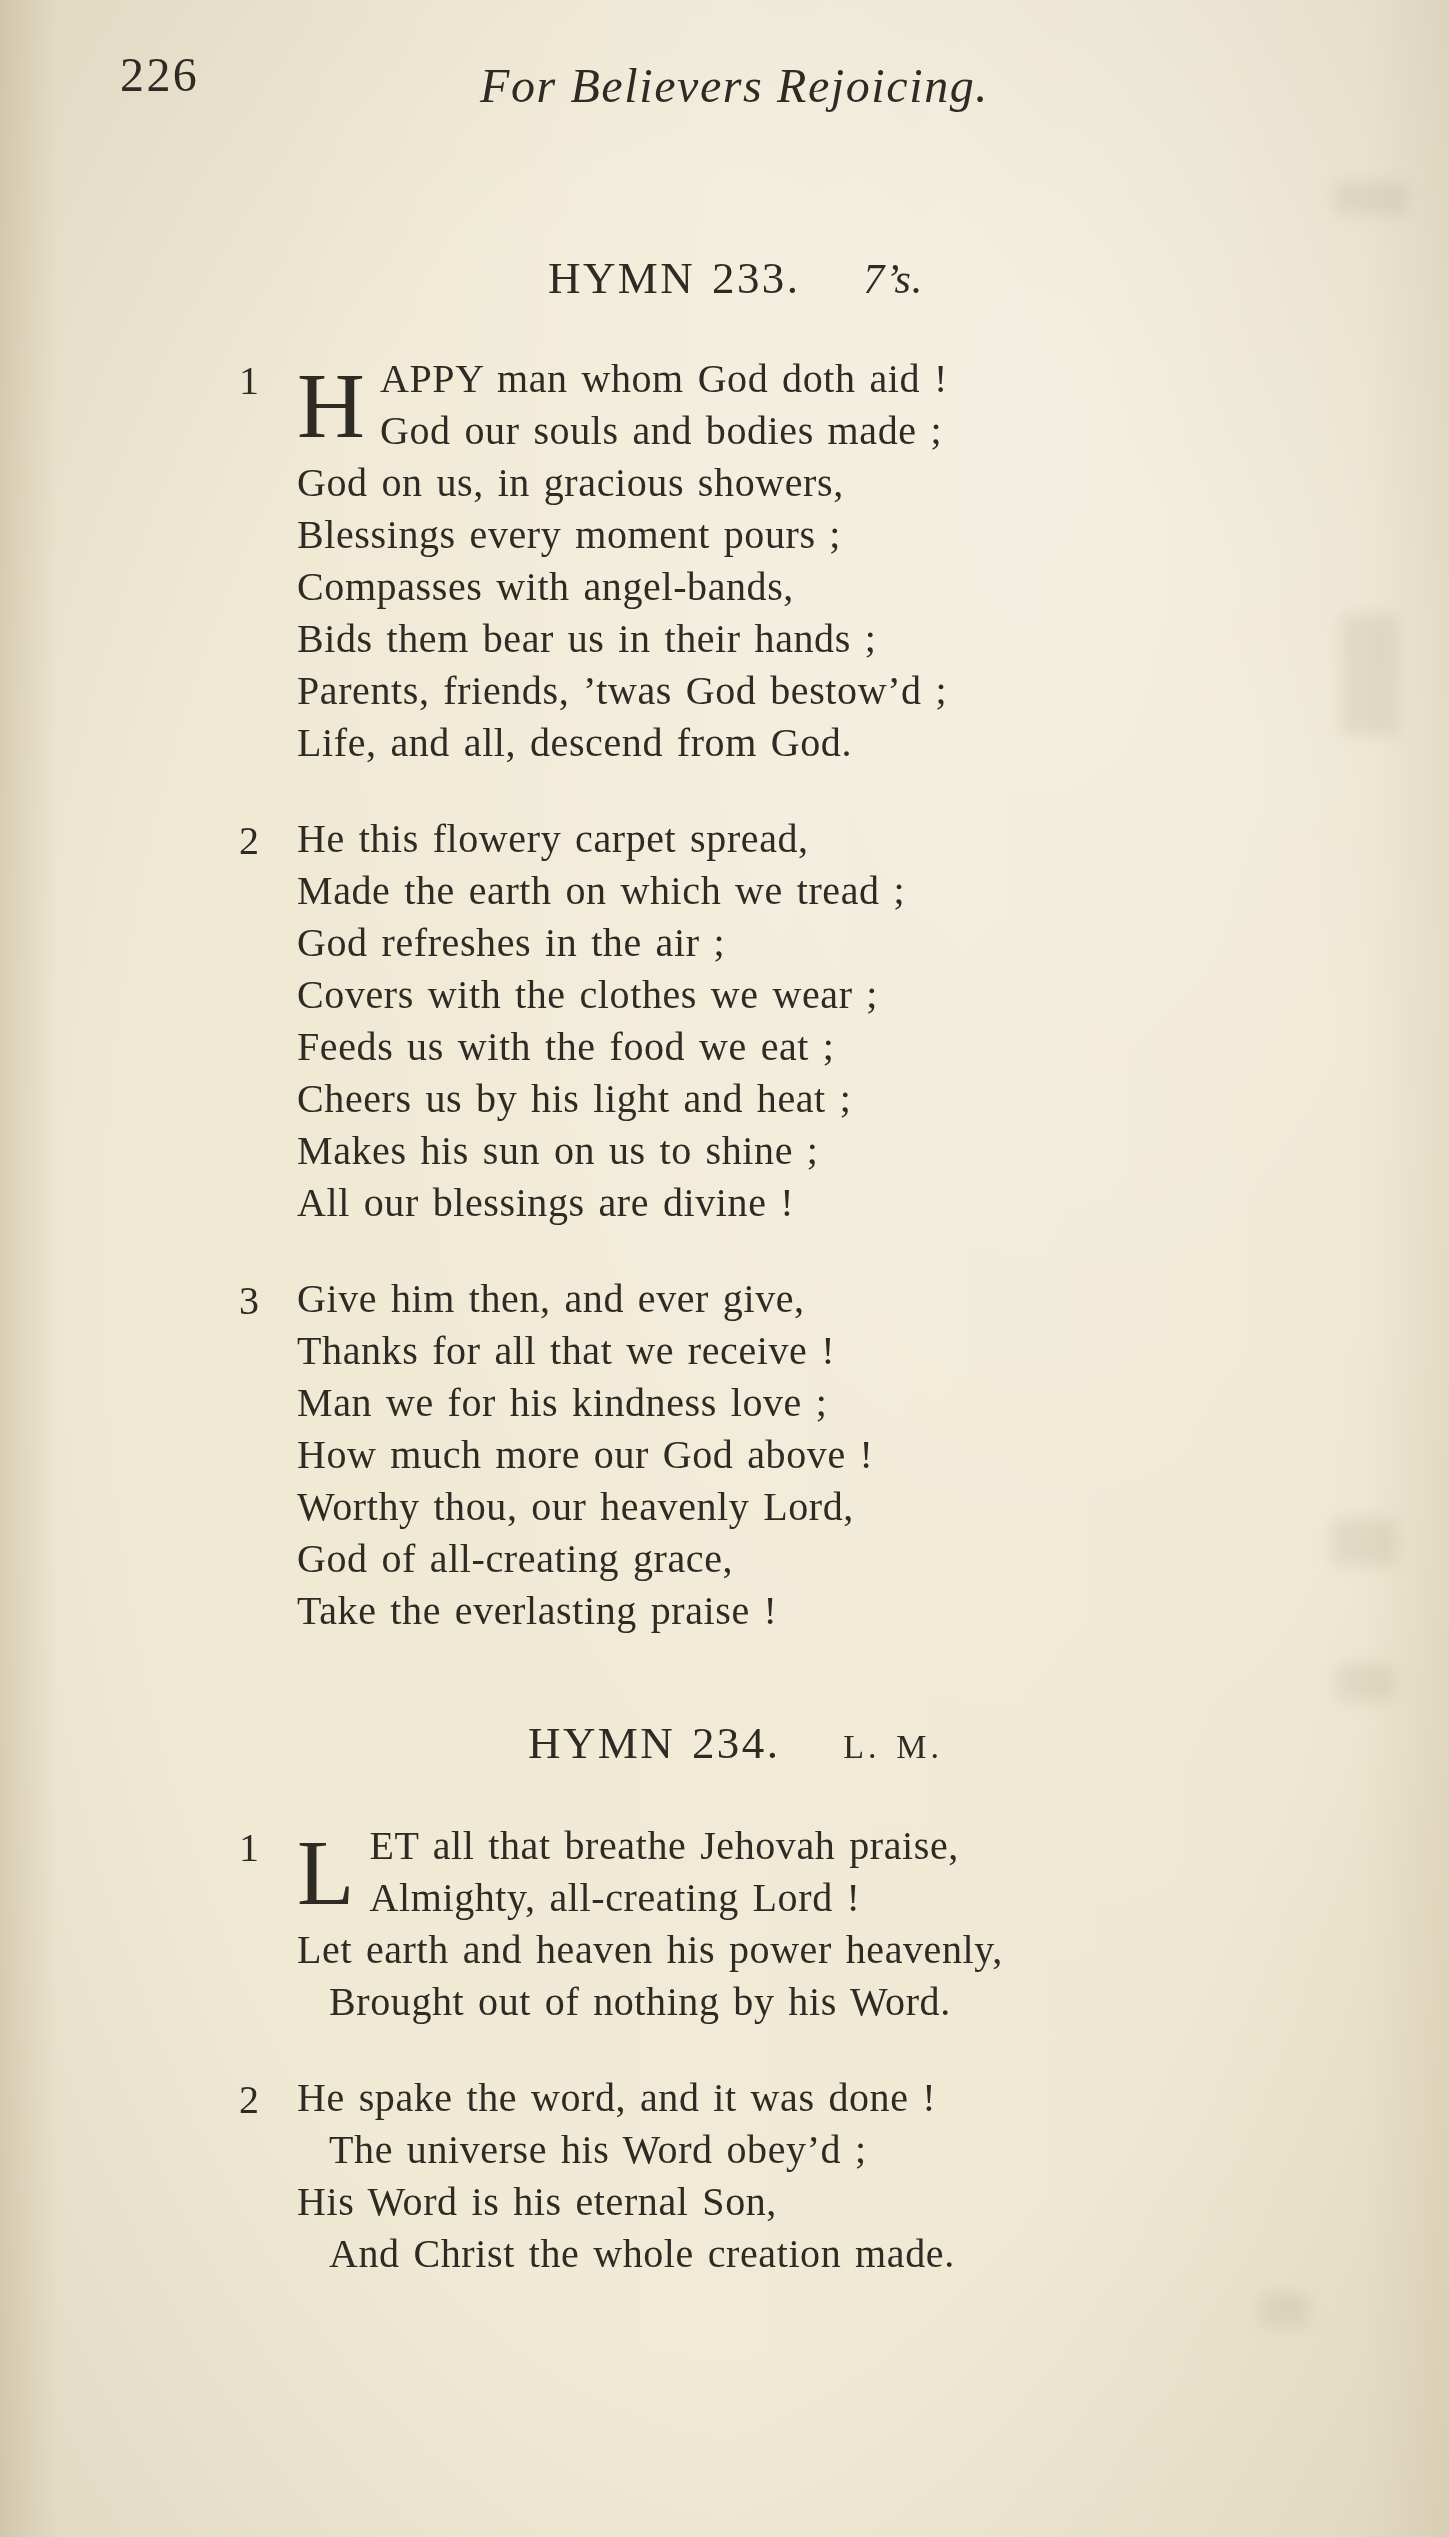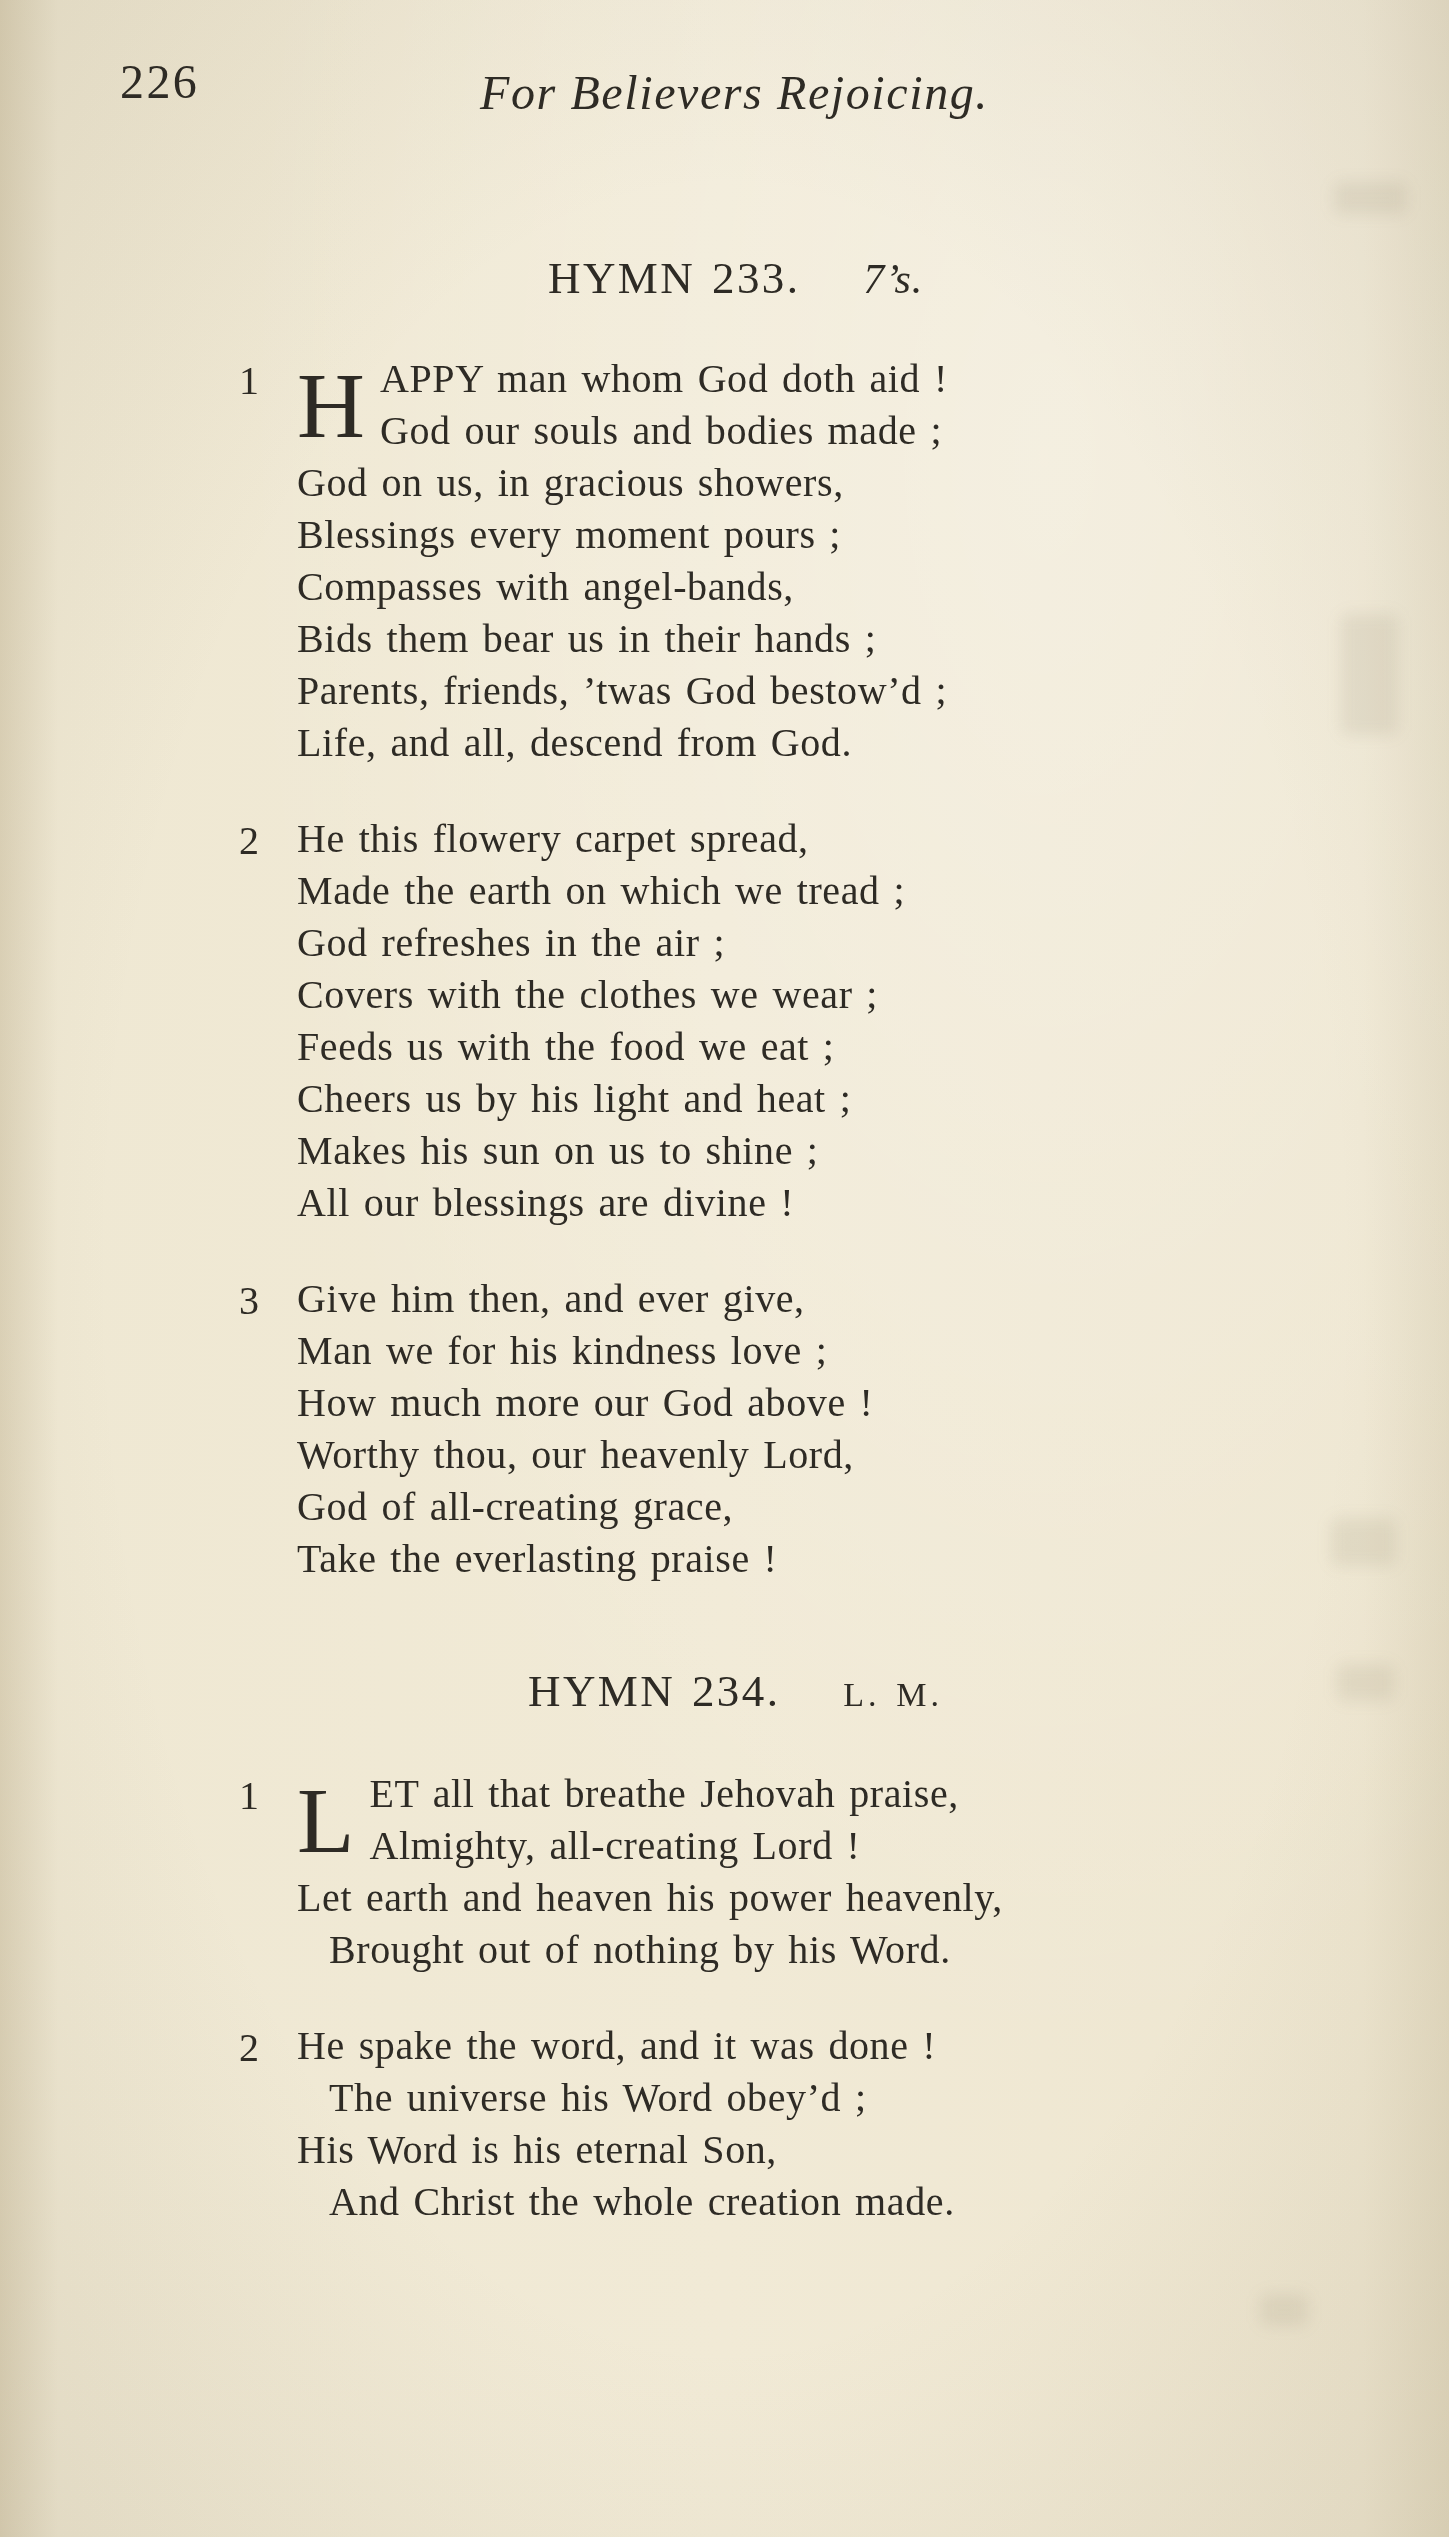--- a/index.html
+++ b/index.html
@@ -33,21 +33,21 @@
     pointer-events: none;
   }
   .g1 { left: 1334px; top: 182px;  width: 73px; height: 32px; }
   .g2 { left: 1341px; top: 614px;  width: 57px; height: 121px; }
   .g3 { left: 1331px; top: 1518px; width: 65px; height: 48px; }
   .g4 { left: 1337px; top: 1664px; width: 57px; height: 37px; }
   .g5 { left: 1260px; top: 2294px; width: 48px; height: 32px; }
 
   .page-header {
     position: absolute;
-    top: 47px;
+    top: 40px;
     left: 0;
     width: 100%;
     height: 97px;
   }
   .page-number {
     position: absolute;
     left: 120px;
     top: 6.5px;
     font-size: 48px;
     letter-spacing: 2.4px;
@@ -163,20 +163,21 @@
             <div class="line">Feeds us with the food we eat ;</div>
             <div class="line">Cheers us by his light and heat ;</div>
             <div class="line">Makes his sun on us to shine ;</div>
             <div class="line">All our blessings are divine !</div>
           </div>
         </div>
         <div class="verse">
           <div class="verse-number">3</div>
           <div class="verse-body">
             <div class="line">Give him then, and ever give,</div>
+            <div class="line">Thanks for all that we receive !</div>
             <div class="line">Man we for his kindness love ;</div>
             <div class="line">How much more our God above !</div>
             <div class="line">Worthy thou, our heavenly Lord,</div>
             <div class="line">God of all-creating grace,</div>
             <div class="line">Take the everlasting praise !</div>
           </div>
         </div>
       </section>
       <section class="hymn">
         <div class="hymn-heading"><span class="hymn-title">HYMN 234.</span><span class="hymn-meter smallcaps">L. M.</span></div>

